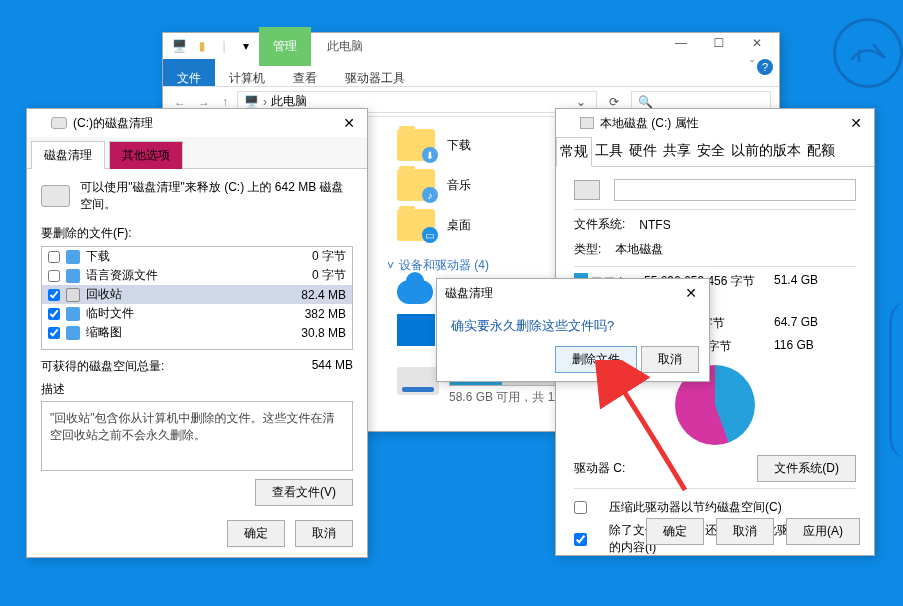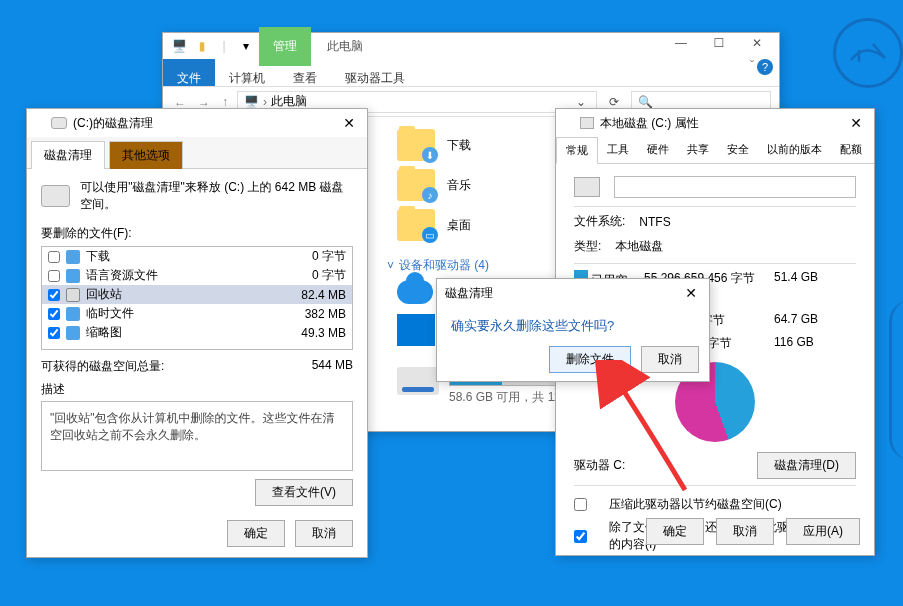--- a/index.html
+++ b/index.html
@@ -38,21 +38,21 @@
     .drive-info { display: flex; flex-direction: column; gap: 3px; }
     .drive-bar { width: 110px; height: 10px; background: #e0e0e0; border: 1px solid #bbb; }
     .drive-bar-fill { height: 100%; background: #26a0da; }
     .cloud-icon { width: 36px; height: 24px; background: #1f8fe8; border-radius: 14px; position: relative; }
     .cloud-icon::before { content:""; position:absolute; top:-8px; left:9px; width:18px; height:18px; background:#1f8fe8; border-radius:50%;}
 
     
     .cleanup { left: 26px; top: 108px; width: 342px; height: 450px; }
     .cleanup-tabs { display: flex; border-bottom: 1px solid #ccc; background: #f6f6f6; }
     .cleanup-tab { padding: 5px 12px; border: 1px solid #ccc; border-bottom: none; margin: 4px 0 -1px 4px; background: #fff; }
-    .cleanup-tab.inactive { background: #a16207; }
+    .cleanup-tab.inactive { background: #be185d; }
     .cleanup-body { padding: 10px 14px; }
     .cleanup-intro { display: flex; gap: 10px; align-items: center; margin-bottom: 12px;}
     .disk-small-icon { width: 32px; height: 22px; background: #e6e6e6; border: 1px solid #aaa; border-radius: 3px; position: relative;}
     .file-list-label { margin-bottom: 4px; }
     .file-list { border: 1px solid #bbb; height: 104px; overflow-y: scroll; }
     .file-row { display: flex; align-items: center; padding: 1px 6px; gap: 6px; }
     .file-row.selected { background: #d0d8e8; }
     .file-row .size { margin-left: auto; }
     .file-row input { width: 12px; height: 12px; }
     .file-row .ficon { width: 14px; height: 14px; background: #4fa3e8; border-radius: 2px;}
@@ -61,36 +61,36 @@
     .desc-label { margin-bottom: 3px; }
     .desc-box { border: 1px solid #bbb; padding: 8px; height: 70px; color: #444;}
     .view-files-row { text-align: right; margin-top: 8px; }
     .btn { border: 1px solid #aaa; background: #f0f0f0; padding: 4px 16px; cursor: pointer; }
     .dialog-footer { position: absolute; bottom: 10px; right: 14px; display: flex; gap: 10px; }
     .dialog-footer.three { gap: 12px; }
 
     
     .props { left: 555px; top: 108px; width: 320px; height: 448px; }
     .props-tabs { display: flex; border-bottom: 1px solid #ccc; background: #fff; }
-    .props-tab { padding: 5px 9px; font-size: 11px; cursor: pointer;}
+    .props-tab { padding: 5px 3px; font-size: 14px; cursor: pointer;}
     .props-tab.active { border: 1px solid #ccc; border-bottom: 1px solid #fff; margin-bottom: -1px;}
     .props-body { padding: 12px 18px; }
     .props-row { display: flex; gap: 14px; align-items: center; margin-bottom: 8px; }
     .name-input { flex: 1; border: 1px solid #bbb; height: 22px; padding: 0 6px; }
     .props-divider { border-top: 1px solid #ddd; margin: 6px 0;}
     .props-data { display: grid; grid-template-columns: 60px 120px 60px; gap: 6px 10px; font-size: 11px;}
     .pie { width: 80px; height: 80px; border-radius: 50%; background: conic-gradient(#26a0da 0deg 160deg, #d435a0 160deg 360deg); margin: 10px auto; }
     .drive-label-row { display: flex; justify-content: space-between; align-items: center; margin-top: 4px;}
     .props-checks { margin-top: 10px; display: flex; flex-direction: column; gap: 6px;}
     .props-checks label { display: flex; align-items: center; gap: 22px; font-size: 11px;}
     
     
     .confirm { left: 436px; top: 278px; width: 274px; height: 104px; }
     .confirm-body { padding: 10px 14px; color: #1b5eb0; font-size: 13px;}
-    .confirm-footer { position: absolute; bottom: 8px; right: 10px; display: flex; gap: 10px;}
+    .confirm-footer { position: absolute; bottom: 8px; right: 10px; display: flex; gap: 4px;}
     .confirm-footer .btn.highlight { border: 1px solid #6aa3de; background: #eaf3fc;}
     
     .arrow-anno { position: absolute; left: 565px; top: 360px; pointer-events: none; }
     .arrow-anno svg { width: 150px; height: 150px; }
 
     .watermark { position: absolute; right: 0; top: 18px; width: 70px; height: 70px; border: 3px solid #1456a0; border-radius: 50%; opacity: 0.55; display: flex; align-items: center; justify-content: center; overflow: hidden;}
     .watermark-right { position: absolute; right: -8px; top: 300px; width: 22px; height: 160px; border-left: 3px solid #1456a0; border-radius: 40px 0 0 40px; opacity: 0.45;}
 
     .win-controls { margin-left: auto; display: flex; gap: 2px;}
     .win-ctrl { width: 36px; height: 20px; text-align: center; cursor: pointer; color: #555; font-size: 12px;}
@@ -228,21 +228,21 @@
       <div class="file-row">
           <input type="checkbox" checked="" style="">
           <span class="ficon"></span>
           <span>临时文件</span>
           <span class="size">382 MB</span>
         </div>
       <div class="file-row">
           <input type="checkbox" checked="" style="">
           <span class="ficon"></span>
           <span>缩略图</span>
-          <span class="size">49.3 MB</span>
+          <span class="size">30.8 MB</span>
         </div>
     </div>
     <div class="total-row">
       <span>可获得的磁盘空间总量:</span>
       <span>544 MB</span>
     </div>
     <div class="desc-label">描述</div>
     <div class="desc-box">"回收站"包含你从计算机中删除的文件。这些文件在清空回收站之前不会永久删除。</div>
     <div class="view-files-row">
       <button class="btn">查看文件(V)</button>
@@ -293,21 +293,21 @@
       <span><span class="sq pink"></span></span>
       <span>2,831,872 字节</span>
       <span>64.7 GB</span>
       <span></span>
       <span>79,491,328 字节</span>
       <span>116 GB</span>
     </div>
     <div class="pie"></div>
     <div class="drive-label-row">
       <span>驱动器 C:</span>
-      <button class="btn">磁盘清理(D)</button>
+      <button class="btn">文件系统(D)</button>
     </div>
     <div class="props-divider"></div>
     <div class="props-checks">
       <label>
           <input type="checkbox" style="">
           <span>压缩此驱动器以节约磁盘空间(C)</span>
         </label>
       <label>
           <input type="checkbox" checked="" style="">
           <span>除了文件属性外，还允许索引此驱动器上文件的内容(I)</span>

